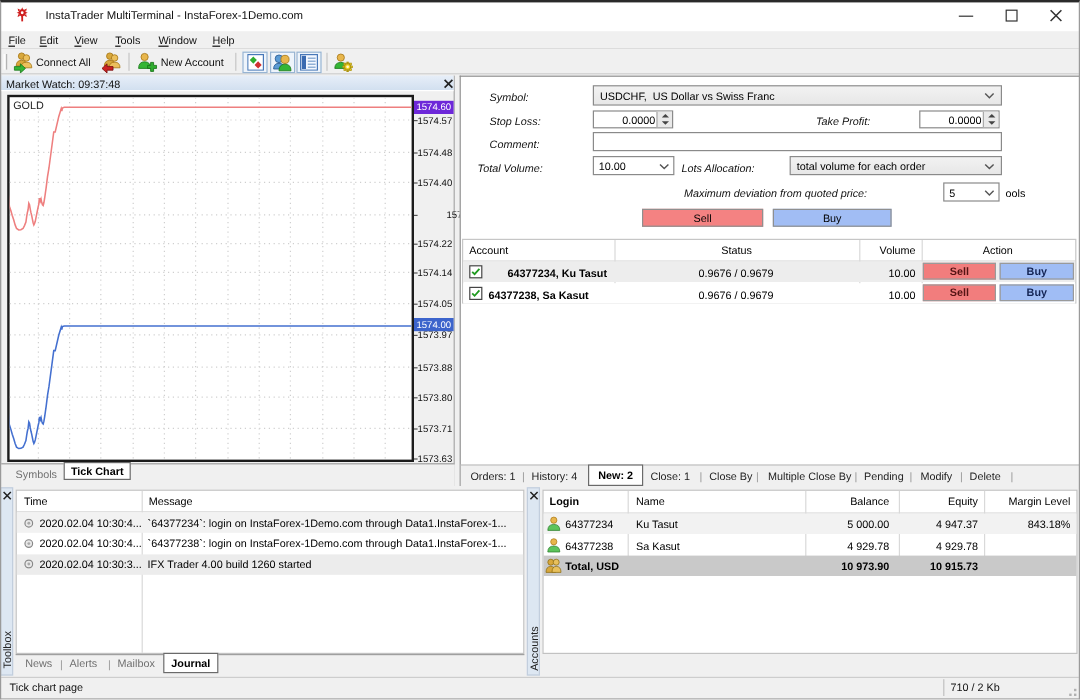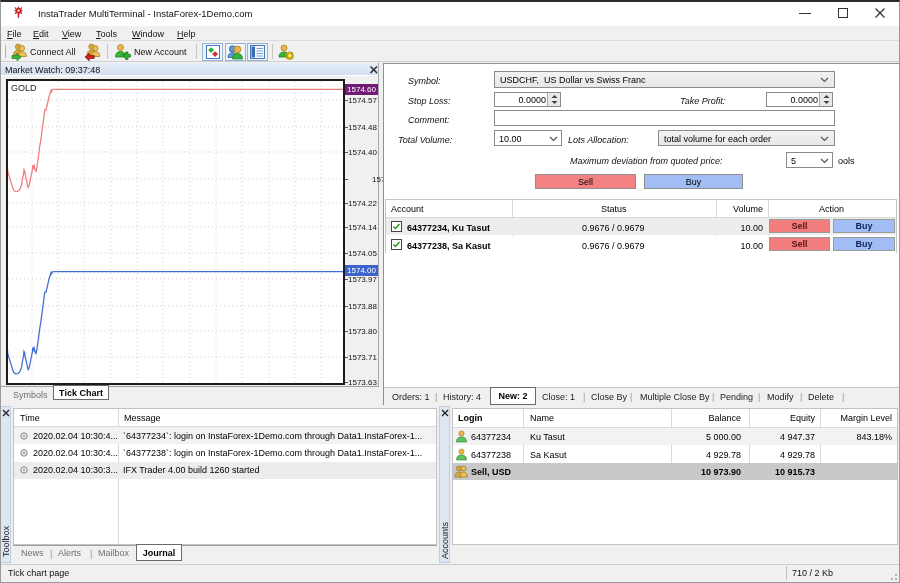--- a/index.html
+++ b/index.html
@@ -188,21 +188,21 @@
 <div class="pricetick" style="top:279px;"></div>
 <div class="pricelabel" style="top:275px;">1573.97</div>
 <div class="pricetick" style="top:306px;"></div>
 <div class="pricelabel" style="top:302px;">1573.88</div>
 <div class="pricetick" style="top:331px;"></div>
 <div class="pricelabel" style="top:327px;">1573.80</div>
 <div class="pricetick" style="top:357px;"></div>
 <div class="pricelabel" style="top:353px;">1573.71</div>
 <div class="pricetick" style="top:382px;"></div>
 <div class="pricelabel" style="top:378px;">1573.63</div>
-<div class="pricebox" style="top:84px; background:#701a75;">1574.60</div>
+<div class="pricebox" style="top:84px; background:#6d28d9;">1574.60</div>
 <div class="pricebox" style="top:265px; background:#3c64cc;">1574.00</div>
 
 <div class="abs" style="left:1px; top:386px; width:378px; height:19px; border-top:1px solid #9f9f9f; background:#f0f0f0;"></div>
 <span class="graytab" style="left:13px; top:390px;">Symbols</span>
 <div class="activetab" style="left:53px; top:385px; width:56px; height:15px; line-height:14px;">Tick Chart</div>
 
 <div class="abs" style="left:383px; top:63px; width:517px; height:342px; background:#fff; border-left:1px solid #909090; border-top:1px solid #909090;"></div>
 
 <div class="lbl" style="left:408px; top:76px; width:80px;">Symbol:</div>
 <div class="combo" style="left:494px; top:71px; width:341px; height:17px;"></div>
@@ -264,21 +264,21 @@
 <span class="abs" style="left:819px; top:204px;">Action</span>
 <div class="vline" style="left:512px; top:200px; height:52px;"></div>
 <div class="vline" style="left:716px; top:200px; height:52px;"></div>
 <div class="vline" style="left:768px; top:200px; height:52px;"></div>
 <div class="hline" style="left:386px; top:217px; width:510px;"></div>
 <div class="abs" style="left:386px; top:218px; width:510px; height:17px; background:#ededed;"></div>
 <div class="abs" style="left:386px; top:236px; width:510px; height:17px; background:#fff;"></div>
 <div class="chk" style="left:391px; top:221px;"><svg width="9" height="9">
       <path d="M1.5 4.5 L3.5 6.5 L7.5 2" fill="none" stroke="#1f9a1f" stroke-width="1.5"></path>
     </svg></div>
-<span class="abs" style="left:407px; top:223px; font-weight:bold;">64377234, Ku Tasut</span>
+<span class="abs" style="left:423px; top:223px; font-weight:bold;">64377234, Ku Tasut</span>
 <span class="abs" style="left:582px; top:223px;">0.9676 / 0.9679</span>
 <span class="rnum" style="left:713px; top:223px; width:50px;">10.00</span>
 <div class="sellbtn" style="left:769px; top:219px; width:61px; height:14px; line-height:13px;">Sell</div>
 <div class="buybtn" style="left:833px; top:219px; width:62px; height:14px; line-height:13px;">Buy</div>
 <div class="chk" style="left:391px; top:239px;"><svg width="9" height="9">
       <path d="M1.5 4.5 L3.5 6.5 L7.5 2" fill="none" stroke="#1f9a1f" stroke-width="1.5"></path>
     </svg></div>
 <span class="abs" style="left:407px; top:241px; font-weight:bold;">64377238, Sa Kasut</span>
 <span class="abs" style="left:582px; top:241px;">0.9676 / 0.9679</span>
 <span class="rnum" style="left:713px; top:241px; width:50px;">10.00</span>
@@ -376,21 +376,21 @@
 <span class="abs" style="left:471px; top:450px;">64377238</span>
 <span class="abs" style="left:530px; top:450px;">Sa Kasut</span>
 <span class="rnum" style="left:646px; top:450px; width:95px;">4 929.78</span>
 <span class="rnum" style="left:721px; top:450px; width:94px;">4 929.78</span>
 <svg class="abs" style="left:454px; top:465px;" width="15" height="13" viewBox="0 0 15 13">
     <circle cx="5" cy="3.5" r="2.5" fill="#d8a83c" stroke="#8a6a10" stroke-width="0.6"></circle>
     <circle cx="9.5" cy="3.5" r="2.5" fill="#e8c05c" stroke="#8a6a10" stroke-width="0.6"></circle>
     <path d="M1 12 Q1 7 5 7 Q9 7 9 12 Z" fill="#d8a83c" stroke="#8a6a10" stroke-width="0.6"></path>
     <path d="M6 12 Q6 7 9.5 7 Q13.5 7 13.5 12 Z" fill="#e8c05c" stroke="#8a6a10" stroke-width="0.6"></path>
   </svg>
-<span class="abs" style="left:471px; top:467px; font-weight:bold;">Sell, USD</span>
+<span class="abs" style="left:471px; top:467px; font-weight:bold;">Total, USD</span>
 <span class="rnum" style="left:646px; top:467px; width:95px; font-weight:bold;">10 973.90</span>
 <span class="rnum" style="left:721px; top:467px; width:94px; font-weight:bold;">10 915.73</span>
 
 <div class="abs" style="left:1px; top:564px; width:898px; height:18px; background:#f0f0f0; border-top:1px solid #cdcdcd;"></div>
 <span class="abs" style="left:8px; top:568px; color:#111;">Tick chart page</span>
 <div class="abs" style="left:786px; top:566px; width:1px; height:14px; background:#c0c0c0;"></div>
 <span class="abs" style="left:792px; top:568px; color:#111;">710 / 2 Kb</span>
 <svg class="abs" style="left:888px; top:571px;" width="10" height="10">
   <g fill="#b0b0b0">
       <rect x="7" y="7" width="2" height="2"></rect>

